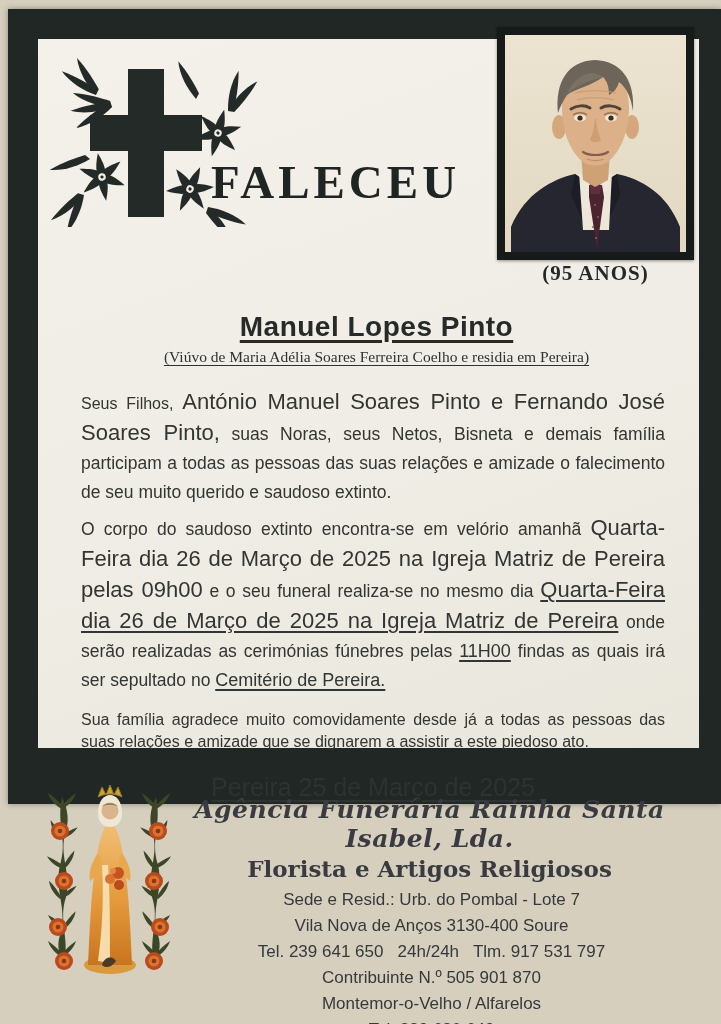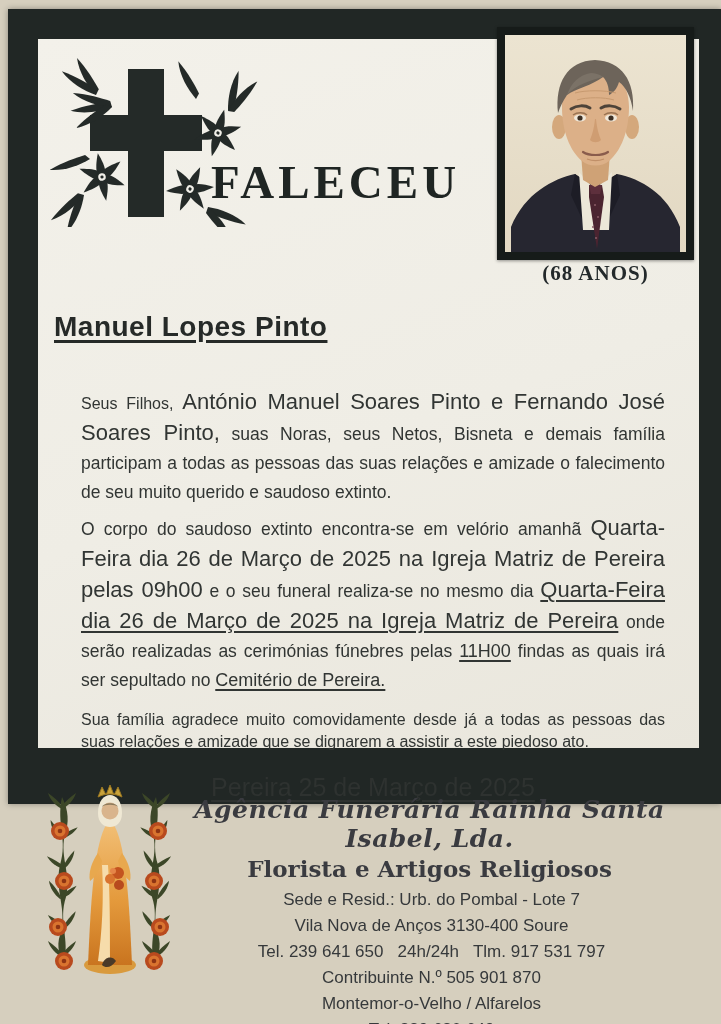--- a/index.html
+++ b/index.html
@@ -34,21 +34,21 @@
 7;background:#161b19;
     padding:8px;box-shadow:0 1px 3px rgba(0,0,0,.4);
   }
   .photo-frame svg{display:block;}
   .age{
     position:absolute;top:222px;left:459px;width:197px;text-align:center;
     font-family:"Liberation Serif",serif;font-weight:bold;
     font-size:21px;color:#23292b;letter-spacing:1px;
   }
   
-  .name-block{position:absolute;top:272px;left:16px;right:0;text-align:left;}
+  .name-block{position:absolute;top:272px;left:16px;right:0;text-align:center;}
   .name{
     display:inline-block;font-size:28px;font-weight:bold;color:#262a28;
     letter-spacing:.5px;
     text-decoration:underline;text-decoration-thickness:2.5px;text-underline-offset:4px;
   }
   .subtitle{
     margin-top:5px;
     font-family:"Liberation Serif",serif;font-size:15.5px;color:#2e3331;
     text-decoration:underline;text-underline-offset:3px;
   }
@@ -209,24 +209,25 @@
           <path d="M90,84 C89,94 87,100 85,105 C88,108 93,108 96,105 C94,100 92,94 91,84 Z" fill="#cf9d72"></path>
 
           <path d="M78,117 C84,121 97,121 103,117" stroke="#8a5c4c" stroke-width="2.2" fill="none" stroke-linecap="round"></path>
           <path d="M82,124 C87,126 94,126 99,124" stroke="#c08f68" stroke-width="1.2" fill="none"></path>
 
           <path d="M70,58 C80,55 100,55 111,58" stroke="#c79a70" stroke-width="1" fill="none"></path>
           <path d="M72,65 C82,62 99,62 109,65" stroke="#c79a70" stroke-width="1" fill="none"></path>
         </svg>
       </div>
 
-      <div class="age">(68 ANOS)</div>
+      <div class="age">(95 ANOS)</div>
 
       <div class="name-block">
         <div class="name">Manuel Lopes Pinto</div>
+        <div class="subtitle">(Viúvo de Maria Adélia Soares Ferreira Coelho e residia em Pereira)</div>
       </div>
 
       <div class="content">
         <p class="para p1"><span class="sm">Seus Filhos, </span><span class="lg">António Manuel Soares Pinto e Fernando José Soares Pinto,</span><span class="md"> suas Noras, seus Netos, Bisneta e demais família participam a todas as pessoas das suas relações e amizade o falecimento de seu muito querido e saudoso extinto.</span></p>
         <p class="para p2"><span class="md">O corpo do saudoso extinto encontra-se em velório amanhã </span><span class="lg">Quarta-Feira dia 26 de Março de 2025 na Igreja Matriz de Pereira pelas 09h00</span><span class="md"> e o seu funeral realiza-se no mesmo dia </span><span class="lg u">Quarta-Feira dia 26 de Março de 2025 na Igreja Matriz de Pereira</span><span class="md"> onde serão realizadas as cerimónias fúnebres pelas </span><span class="xl u">11H00</span><span class="md"> findas as quais irá ser sepultado no </span><span class="xl u">Cemitério de Pereira.</span></p>
         <p class="para p3"><span class="sm">Sua família agradece muito comovidamente desde já a todas as pessoas das suas relações e amizade que se dignarem a assistir a este piedoso ato.</span></p>
         <div class="dateline">Pereira 25 de Março de 2025</div>
       </div>
 
       <svg class="logo" width="140" height="208" viewBox="0 0 140 208" aria-hidden="true">

